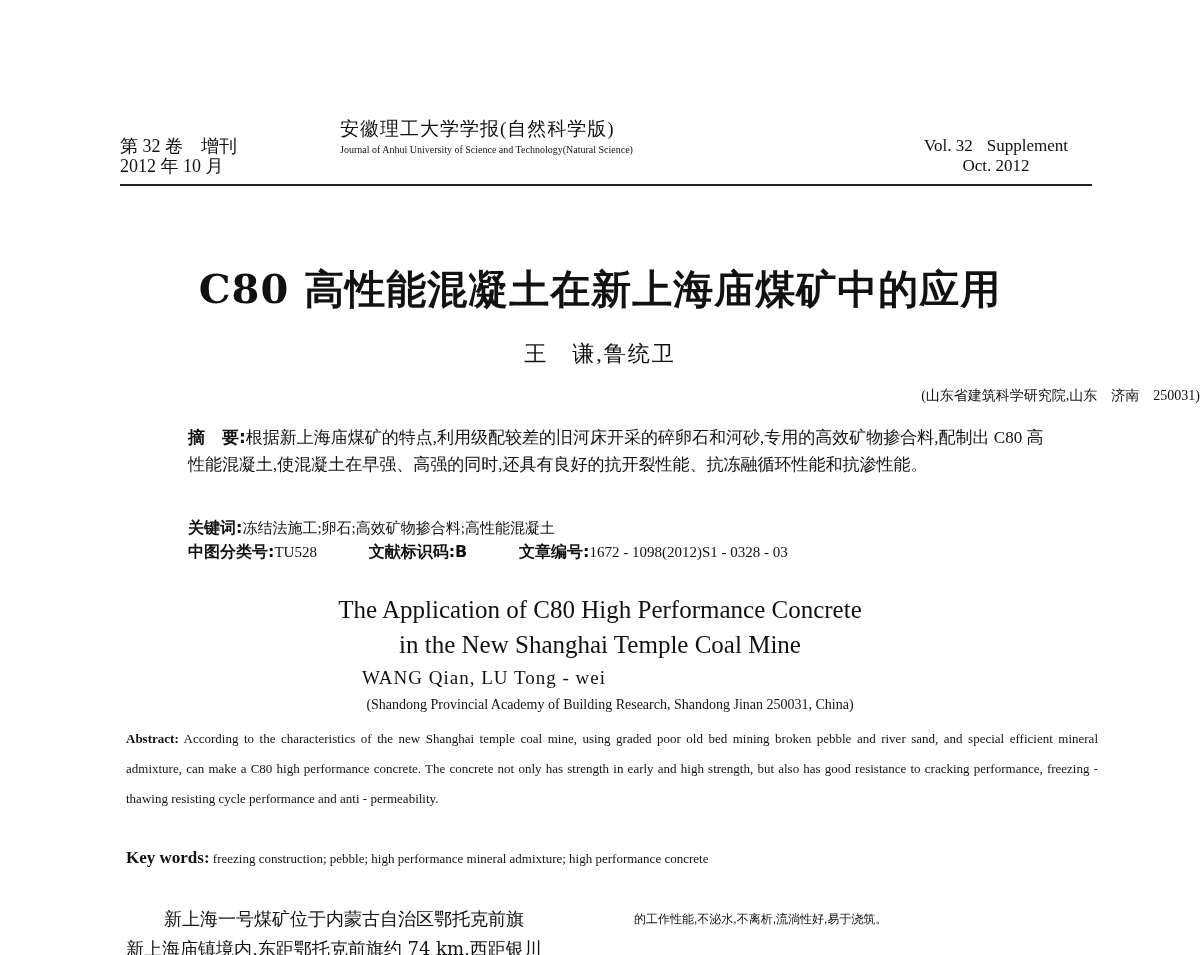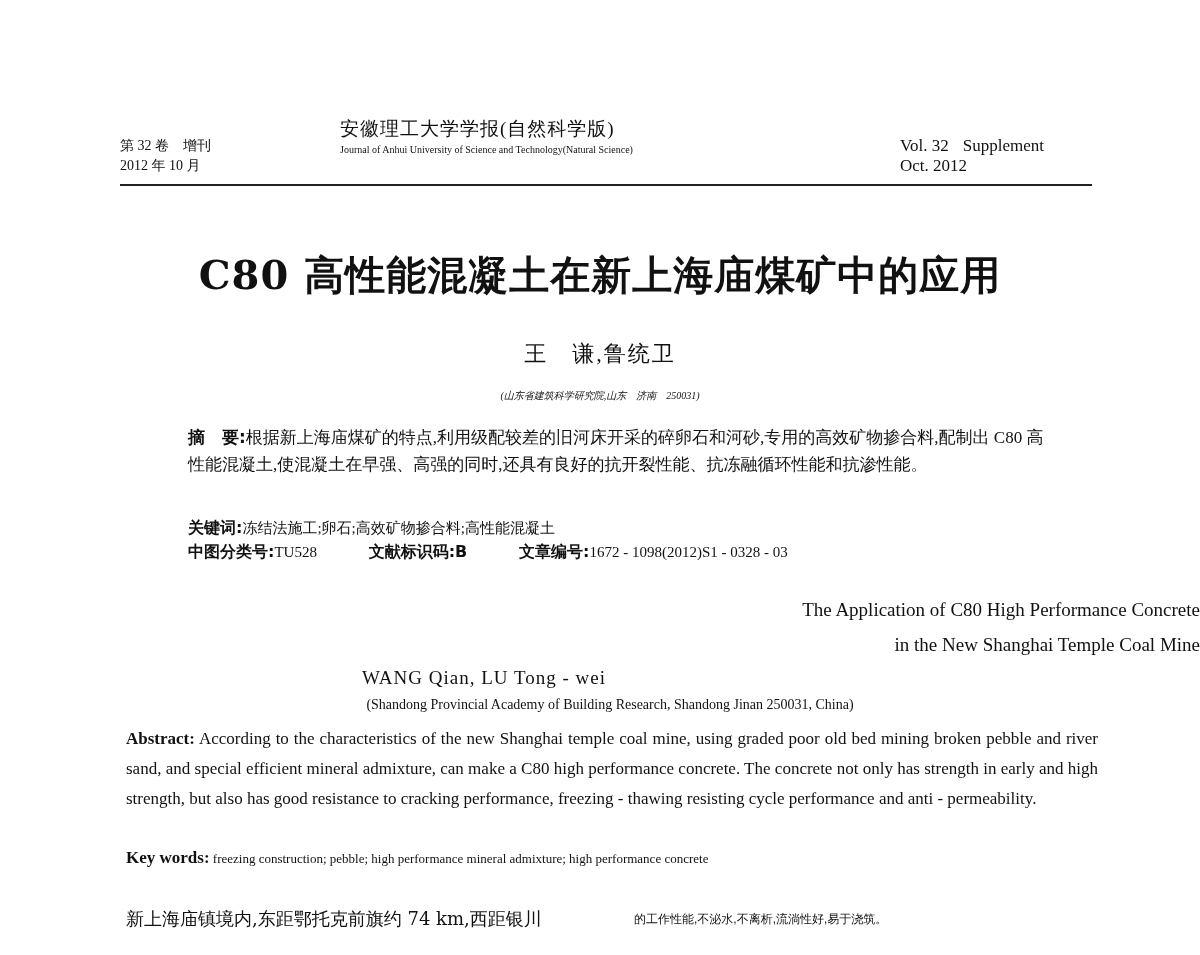--- a/index.html
+++ b/index.html
@@ -3,50 +3,50 @@
 <meta charset="utf-8">
 <style>
   html, body { margin: 0; padding: 0; }
   body {
     width: 1200px; height: 955px; overflow: hidden;
     background: #ffffff; color: #111111;
     font-family: "Liberation Serif", "DejaVu Serif", serif;
     position: relative;
   }
   .abs { position: absolute; }
-  .hdr-left { left: 120px; top: 136px; font-size: 14px; line-height: 20px; }
+  .hdr-left { left: 120px; top: 136px; font-size: 18px; line-height: 20px; }
   .hdr-left div { white-space: nowrap; }
   .hdr-center { left: 340px; top: 118px; width: 530px; text-align: left; }
   .hdr-center .cn { font-size: 19px; line-height: 22px; letter-spacing: 1px; }
   .hdr-center .en { font-size: 10px; line-height: 20px; }
-  .hdr-right { left: 900px; top: 136px; width: 192px; text-align: left; font-size: 17px; line-height: 20px; }
+  .hdr-right { left: 900px; top: 136px; width: 192px; text-align: center; font-size: 17px; line-height: 20px; }
   .hdr-right .vol { margin-right: 14px; }
   .rule { left: 120px; top: 184px; width: 972px; height: 2px; background: #222; }
 
   .title-cn {
-    left: 0; width: 1200px; top: 250px; text-align: center;
+    left: 0; width: 1200px; top: 264px; text-align: center;
     font-size: 40px; font-weight: bold; line-height: 50px; letter-spacing: 1px;
     font-family: "DejaVu Serif", serif;
   }
   .authors-cn { left: 0; width: 1200px; top: 340px; text-align: center; font-size: 22px; line-height: 28px; letter-spacing: 2px; }
-  .affil-cn { left: 0; width: 1200px; top: 385px; text-align: center; font-size: 10px; line-height: 22px; font-style: italic; }
+  .affil-cn { left: 0; width: 1200px; top: 385px; text-align: right; font-size: 14px; line-height: 22px; }
 
   .abstract-cn { left: 188px; top: 424px; width: 860px; font-size: 17px; line-height: 27px; }
   .abstract-cn .lbl { font-weight: bold; font-family: "DejaVu Sans", sans-serif; }
   .kw-cn { left: 188px; top: 516px; width: 860px; font-size: 15px; line-height: 24px; }
   .kw-cn .lbl { font-weight: bold; font-family: "DejaVu Sans", sans-serif; font-size: 16px; }
   .cls-cn { left: 188px; top: 544px; width: 860px; font-size: 15px; line-height: 16px; white-space: nowrap; }
   .cls-cn .lbl { font-weight: bold; font-family: "DejaVu Sans", sans-serif; font-size: 16px; }
   .cls-cn .item { display: inline-block; margin-right: 48px; }
 
-  .title-en { left: 0; width: 1200px; top: 592px; text-align: right; font-size: 19px; line-height: 35px; }
+  .title-en { left: 0; width: 1200px; top: 592px; text-align: center; font-size: 25px; line-height: 35px; }
   .authors-en { left: 0; width: 968px; top: 664px; text-align: center; font-size: 19px; line-height: 28px; letter-spacing: 1px; }
   .affil-en { left: 0; width: 1220px; top: 694px; text-align: center; font-size: 14px; line-height: 22px; }
 
-  .abstract-en { left: 126px; top: 724px; width: 972px; font-size: 17px; line-height: 30px; text-align: justify; }
+  .abstract-en { left: 126px; top: 724px; width: 972px; font-size: 13px; line-height: 30px; text-align: justify; }
   .abstract-en .lbl { font-weight: bold; }
   .kw-en { left: 126px; top: 845px; width: 972px; font-size: 13px; line-height: 26px; }
   .kw-en .lbl { font-weight: bold; font-size: 17px; }
 
   .body-left { left: 126px; top: 904px; width: 500px; font-size: 18px; line-height: 30px; font-family: "DejaVu Serif", serif; }
   .body-left p { margin: 0; white-space: nowrap; }
   .body-left .indent { padding-left: 38px; }
   .body-right { left: 634px; top: 904px; width: 464px; font-size: 12px; line-height: 30px; font-family: Liberation Sans, sans-serif; white-space: nowrap; }
 </style>
 </head>
@@ -96,16 +96,17 @@
 
 <div class="abs abstract-en">
   <span class="lbl">Abstract:</span> <span>According to the characteristics of the new Shanghai temple coal mine, using graded poor old bed mining broken pebble and river sand, and special efficient mineral admixture, can make a C80 high performance concrete. The concrete not only has strength in early and high strength, but also has good resistance to cracking performance, freezing - thawing resisting cycle performance and anti - permeability.</span>
 </div>
 
 <div class="abs kw-en">
   <span class="lbl">Key words:</span> <span>freezing construction; pebble; high performance mineral admixture; high performance concrete</span>
 </div>
 
 <div class="abs body-left">
+  <p class="indent">新上海一号煤矿位于内蒙古自治区鄂托克前旗</p>
   <p>新上海庙镇境内,东距鄂托克前旗约 74 km,西距银川</p>
 </div>
 
 <div class="abs body-right">的工作性能,不泌水,不离析,流淌性好,易于浇筑。</div>
 
 </body></html>

